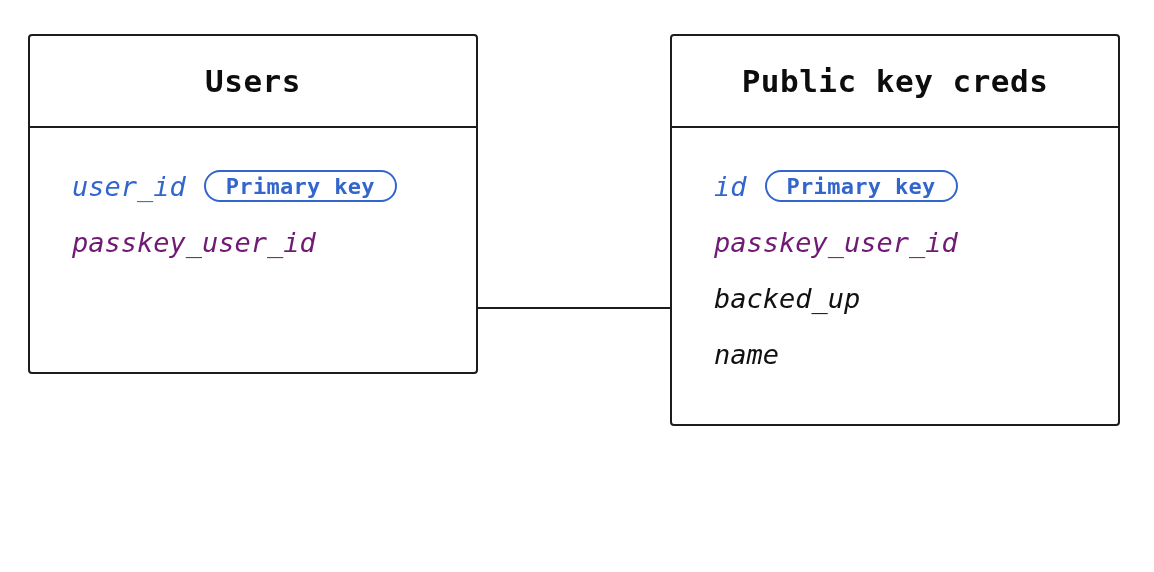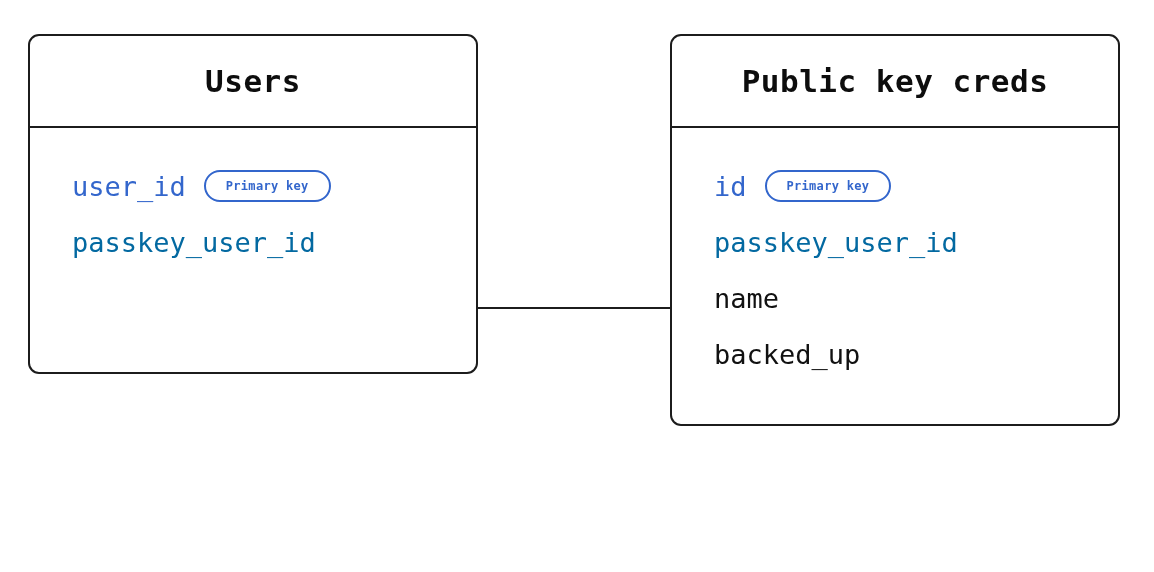--- a/index.html
+++ b/index.html
@@ -19,21 +19,21 @@
     position: absolute;
     inset: 0;
   }
 
   
   .entity {
     position: absolute;
     box-sizing: border-box;
     background: #ffffff;
     border: 2.2px solid #1c1c1c;
-    border-radius: 11px;
+    border-radius: 4px;
     overflow: hidden;
   }
 
   .entity-header {
     box-sizing: border-box;
     height: 92px;
     display: flex;
     align-items: center;
     justify-content: center;
     border-bottom: 2.2px solid #1c1c1c;
@@ -58,39 +58,40 @@
     align-items: center;
     height: 56px;
   }
 
   .field-name {
     font-family: "DejaVu Sans Mono", "Liberation Mono", monospace;
     font-size: 27px;
     line-height: 1;
     color: #111111;
     white-space: nowrap;
+    font-style: italic;
   }
   .field-name.key     { color: #3366cc; }
-  .field-name.foreign { color: #0369a1; }
+  .field-name.foreign { color: #701a75; }
 
   
   .pk-badge {
     margin-left: 18px;
     box-sizing: border-box;
     display: inline-flex;
     align-items: center;
     justify-content: center;
     height: 32px;
     padding: 0 20px;
     border: 2px solid #3366cc;
     border-radius: 18px;
     color: #3366cc;
     font-family: "DejaVu Sans Mono", "Liberation Mono", monospace;
     font-weight: bold;
-    font-size: 12px;
+    font-size: 22px;
     letter-spacing: 0.3px;
     white-space: nowrap;
   }
 
   
   .connector {
     position: absolute;
     height: 0;
     border-top: 2.2px solid #1c1c1c;
   }
@@ -120,20 +121,20 @@
       </div>
       <div class="entity-body">
         <div class="field-row">
           <span class="field-name key">id</span>
           <span class="pk-badge">Primary key</span>
         </div>
         <div class="field-row">
           <span class="field-name foreign">passkey_user_id</span>
         </div>
         <div class="field-row">
-          <span class="field-name">name</span>
+          <span class="field-name">backed_up</span>
         </div>
         <div class="field-row">
-          <span class="field-name">backed_up</span>
+          <span class="field-name">name</span>
         </div>
       </div>
     </div>
   </div>
 
 </body></html>

